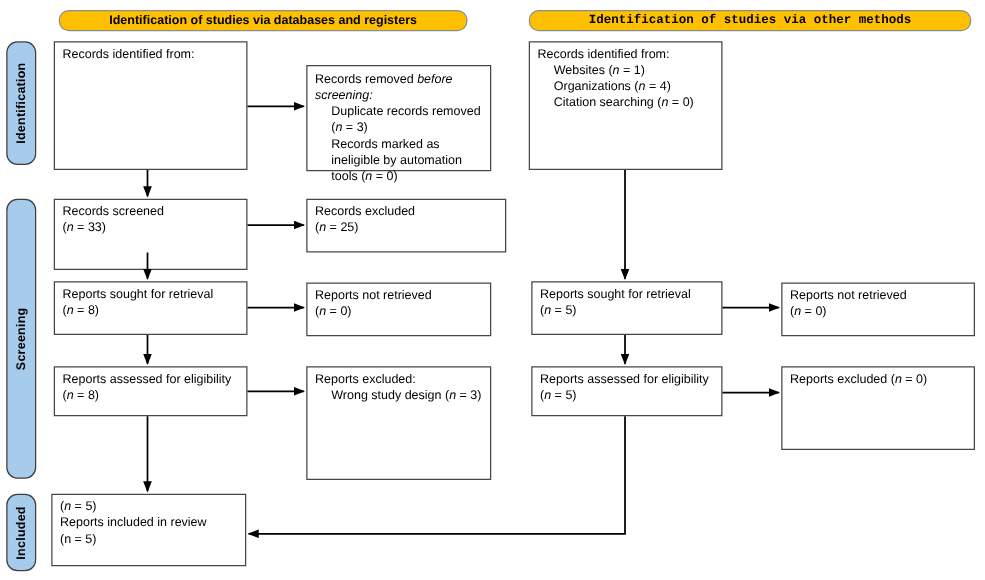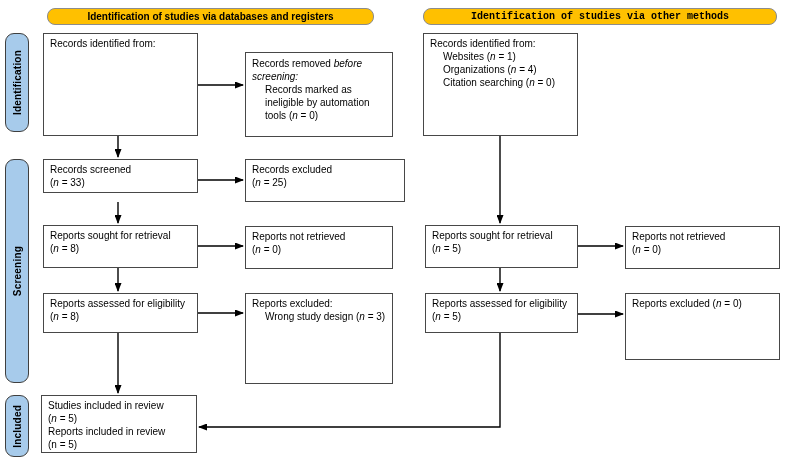--- a/index.html
+++ b/index.html
@@ -55,23 +55,24 @@
   </div>
   <div class="stage" style="left:5px;top:395px;height:62px;">
     <span>Included</span>
   </div>
 
   <div class="box" style="left:43px;top:33px;width:155px;height:103px;">
       <div class="line">Records identified from:</div>
     </div>
   <div class="box vt" style="left:245px;top:52px;width:148px;height:85px;">
       <div class="line">Records removed <i>before screening:</i></div>
+      <div class="line ind">Duplicate records removed (<i>n</i> = 3)</div>
       <div class="line ind">Records marked as ineligible by automation tools (<i>n</i> = 0)</div>
     </div>
-  <div class="box" style="left:43px;top:159px;width:155px;height:34px;">
+  <div class="box" style="left:43px;top:159px;width:155px;height:57px;">
       <div class="line">Records screened</div>
       <div class="line">(<i>n</i> = 33)</div>
     </div>
   <div class="box" style="left:245px;top:159px;width:160px;height:43px;">
       <div class="line">Records excluded</div>
       <div class="line">(<i>n</i> = 25)</div>
     </div>
   <div class="box" style="left:43px;top:225px;width:155px;height:43px;">
       <div class="line">Reports sought for retrieval</div>
       <div class="line">(<i>n</i> = 8)</div>
@@ -82,21 +83,20 @@
     </div>
   <div class="box" style="left:43px;top:293px;width:155px;height:40px;">
       <div class="line">Reports assessed for eligibility</div>
       <div class="line">(<i>n</i> = 8)</div>
     </div>
   <div class="box" style="left:245px;top:293px;width:148px;height:91px;">
       <div class="line">Reports excluded:</div>
       <div class="line ind">Wrong study design (<i>n</i> = 3)</div>
     </div>
   <div class="box" style="left:41px;top:395px;width:156px;height:58px;">
-      <div class="line">Studies included in review</div>
       <div class="line">(<i>n</i> = 5)</div>
       <div class="line">Reports included in review</div>
       <div class="line">(n = 5)</div>
     </div>
 
   <div class="box" style="left:423px;top:33px;width:155px;height:103px;">
       <div class="line">Records identified from:</div>
       <div class="line ind">Websites (<i>n</i> = 1)</div>
       <div class="line ind">Organizations (<i>n</i> = 4)</div>
       <div class="line ind">Citation searching (<i>n</i> = 0)</div>

